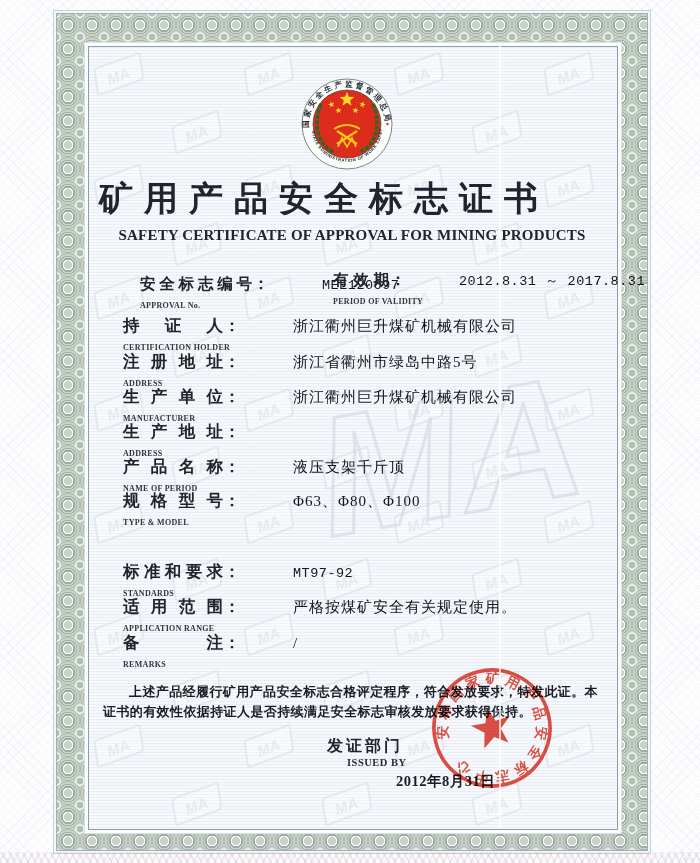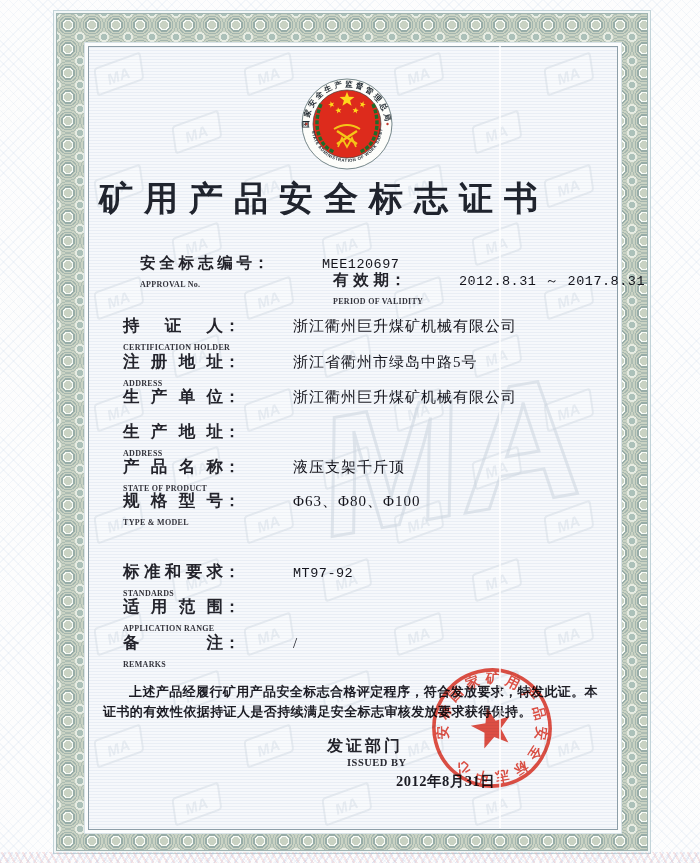--- a/index.html
+++ b/index.html
@@ -116,22 +116,23 @@
 
     <g stroke="#f5c518" fill="none">
       <path d="M 33,51 Q 46,43 59,51" stroke-width="1.8"></path>
       <line x1="36" y1="66" x2="56" y2="53" stroke-width="2.4"></line>
       <line x1="36" y1="53" x2="56" y2="66" stroke-width="2.4"></line>
       <path d="M 37,69 L 41,60 L 46,69 L 51,60 L 55,69" stroke-width="1.7"></path>
     </g>
   </svg>
 
   <div class="t-zh">矿用产品安全标志证书</div>
-
-  <div class="fld" style="left:140px;top:253px">
+  <div class="t-en">SAFETY CERTIFICATE OF APPROVAL FOR MINING PRODUCTS</div>
+
+  <div class="fld" style="left:140px;top:274px">
     <div class="l1">
       <span class="zh w112">安全标志编号</span>
         <span class="colon">：</span>
         <span class="val mono">MEE120697</span>
     </div>
     <div class="en">APPROVAL No.</div>
   </div>
   <div class="fld" style="left:333px;top:270px">
     <div class="l1">
       <span class="zh w56">有效期</span>
@@ -156,35 +157,36 @@
         <span class="val">浙江省衢州市绿岛中路5号</span>
       </div>
     <div class="en">ADDRESS</div>
   </div>
   <div class="fld" style="left:123px;top:387px">
     <div class="l1">
         <span class="zh">生产单位</span>
         <span class="colon">：</span>
         <span class="val">浙江衢州巨升煤矿机械有限公司</span>
       </div>
+    <div class="en">MANUFACTURER</div>
   </div>
   <div class="fld" style="left:123px;top:422px">
     <div class="l1">
         <span class="zh">生产地址</span>
         <span class="colon">：</span>
       </div>
     <div class="en">ADDRESS</div>
   </div>
   <div class="fld" style="left:123px;top:457px">
     <div class="l1">
         <span class="zh">产品名称</span>
         <span class="colon">：</span>
         <span class="val">液压支架千斤顶</span>
       </div>
-    <div class="en">STATE OF PRODUCT</div>
+    <div class="en">NAME OF PERIOD</div>
   </div>
   <div class="fld" style="left:123px;top:491px">
     <div class="l1">
         <span class="zh">规格型号</span>
         <span class="colon">：</span>
         <span class="val">Φ63、Φ80、Φ100</span>
       </div>
     <div class="en">TYPE &amp; MODEL</div>
   </div>
   <div class="fld" style="left:123px;top:562px">
@@ -192,20 +194,21 @@
         <span class="zh">标准和要求</span>
         <span class="colon">：</span>
         <span class="val mono">MT97-92</span>
       </div>
     <div class="en">STANDARDS</div>
   </div>
   <div class="fld" style="left:123px;top:597px">
     <div class="l1">
         <span class="zh">适用范围</span>
         <span class="colon">：</span>
+        <span class="val">严格按煤矿安全有关规定使用。</span>
       </div>
     <div class="en">APPLICATION RANGE</div>
   </div>
   <div class="fld" style="left:123px;top:633px">
     <div class="l1">
         <span class="zh">备注</span>
         <span class="colon">：</span>
         <span class="val">/</span>
       </div>
     <div class="en">REMARKS</div>

